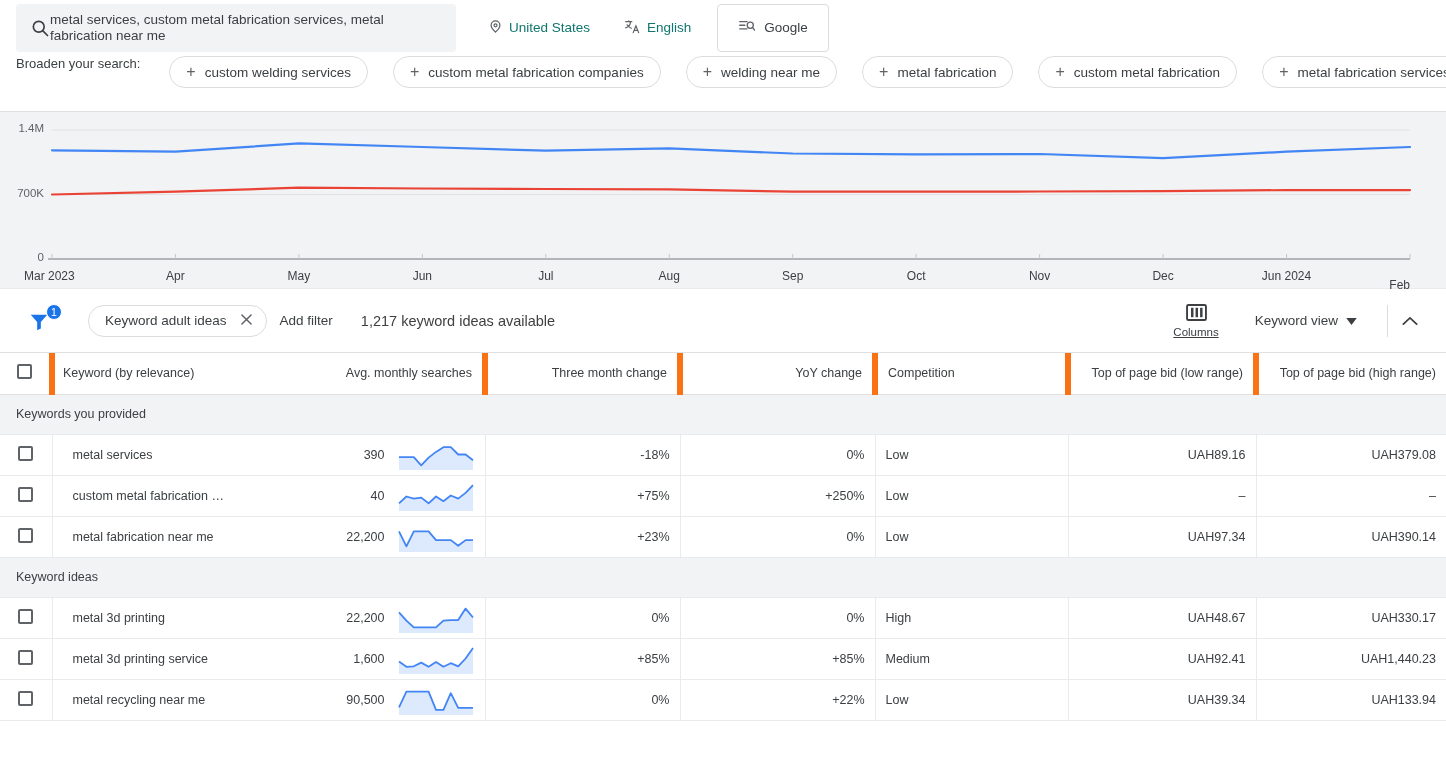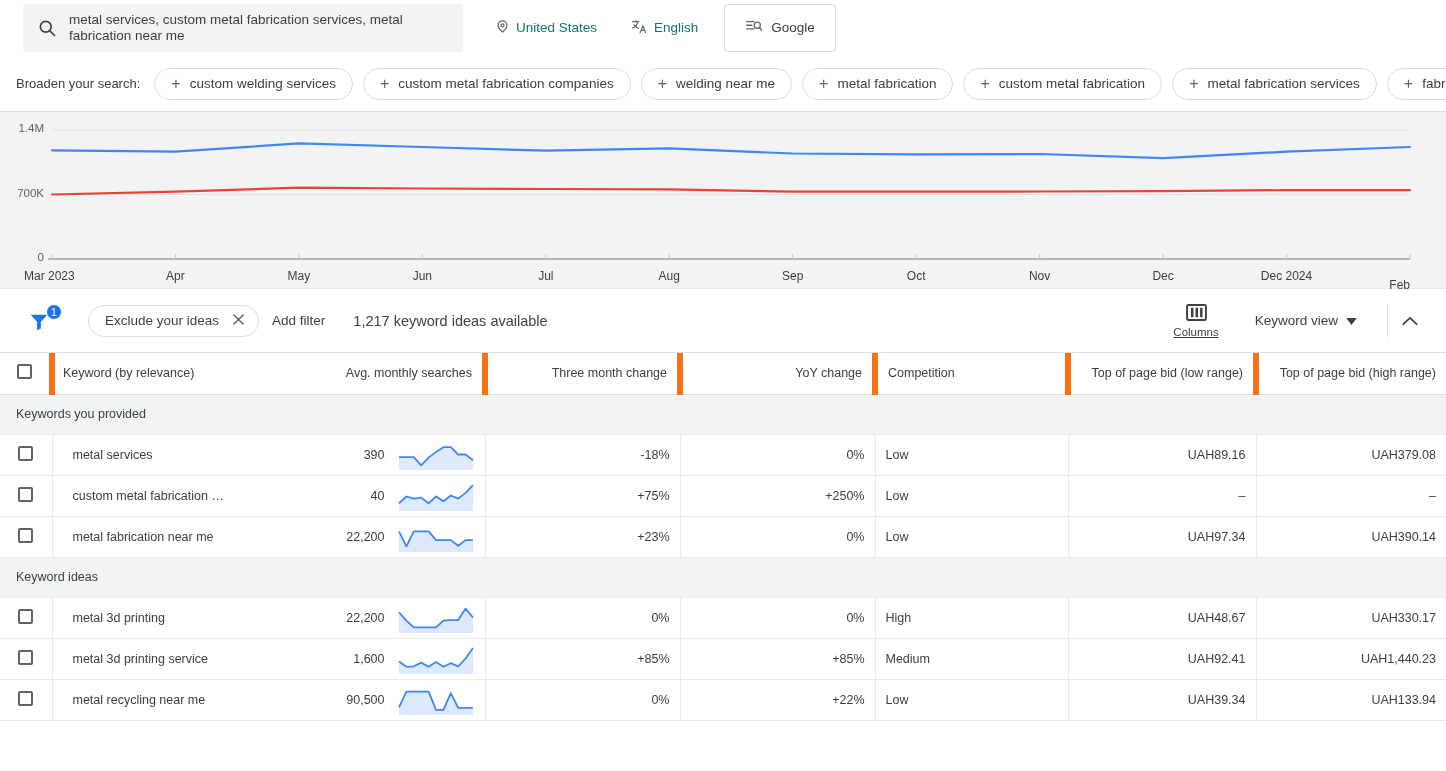--- a/index.html
+++ b/index.html
@@ -22,23 +22,21 @@
     position: relative;
   }
   .search-box {
     width: 440px;
     height: 48px;
     background: #f1f3f4;
     border-radius: 4px;
     display: flex;
     align-items: center;
     padding: 0 14px;
-    gap: 12px;
     flex: 0 0 auto;
-    margin-left: 7px;
   }
   .search-box .q-icon { flex: 0 0 auto; display:flex; }
   .search-text {
     font-size: 13.5px;
     line-height: 16px;
     color: #3c4043;
     max-width: 380px;
   }
 
   .topctl {
@@ -77,23 +75,22 @@
     padding: 0 4px 0 2px;
     font-size: 13.5px;
     min-width: 190px;
   }
   .daterange .caret { margin-left: auto; padding-left: 22px; }
 
   
   .broaden {
     height: 56px;
     display: flex;
-    align-items: center;
     padding-left: 16px;
-    gap: 10px;
+    gap: 25px;
     border-bottom: 1px solid #e0e0e0;
     overflow: hidden;
     white-space: nowrap;
   }
   .broaden-label {
     font-size: 13px;
     color: #3c4043;
     margin-right: 4px;
     flex: 0 0 auto;
   }
@@ -381,35 +378,35 @@
       <div class="xlab first" style="left:24px;top:157px">Mar 2023</div>
       <div class="xlab" style="left:175.45454545454544px;top:157px">Apr</div>
       <div class="xlab" style="left:298.9090909090909px;top:157px">May</div>
       <div class="xlab" style="left:422.3636363636364px;top:157px">Jun</div>
       <div class="xlab" style="left:545.8181818181818px;top:157px">Jul</div>
       <div class="xlab" style="left:669.2727272727273px;top:157px">Aug</div>
       <div class="xlab" style="left:792.7272727272727px;top:157px">Sep</div>
       <div class="xlab" style="left:916.1818181818181px;top:157px">Oct</div>
       <div class="xlab" style="left:1039.6363636363635px;top:157px">Nov</div>
       <div class="xlab" style="left:1163.090909090909px;top:157px">Dec</div>
-      <div class="xlab" style="left:1286.5454545454545px;top:157px">Dec 2024</div>
+      <div class="xlab" style="left:1286.5454545454545px;top:157px">Jun 2024</div>
       <div class="xlab last" style="left:1410px;top:157px">Feb</div>
     </div>
 </div>
 
 <div class="toolbar">
   <div class="filter-icon-wrap">
     <svg width="22" height="22" viewBox="0 0 24 24" style="margin-top:5px">
       <path d="M3 4h18l-7 8v7l-4 2v-9z" fill="#1a73e8"></path>
     </svg>
     <span class="badge">1</span>
   </div>
 
   <div class="filter-chip">
-    <span>Exclude your ideas</span>
+    <span>Keyword adult ideas</span>
     <span class="xmark">
       <svg width="11" height="11" viewBox="0 0 12 12" stroke="#5f6368" stroke-width="1.6" stroke-linecap="round">
         <line x1="1" y1="1" x2="11" y2="11"></line>
           <line x1="11" y1="1" x2="1" y2="11"></line>
       </svg>
     </span>
   </div>
 
   <div class="addfilter">Add filter</div>
   <div class="ideas-count">1,217 keyword ideas available</div>

